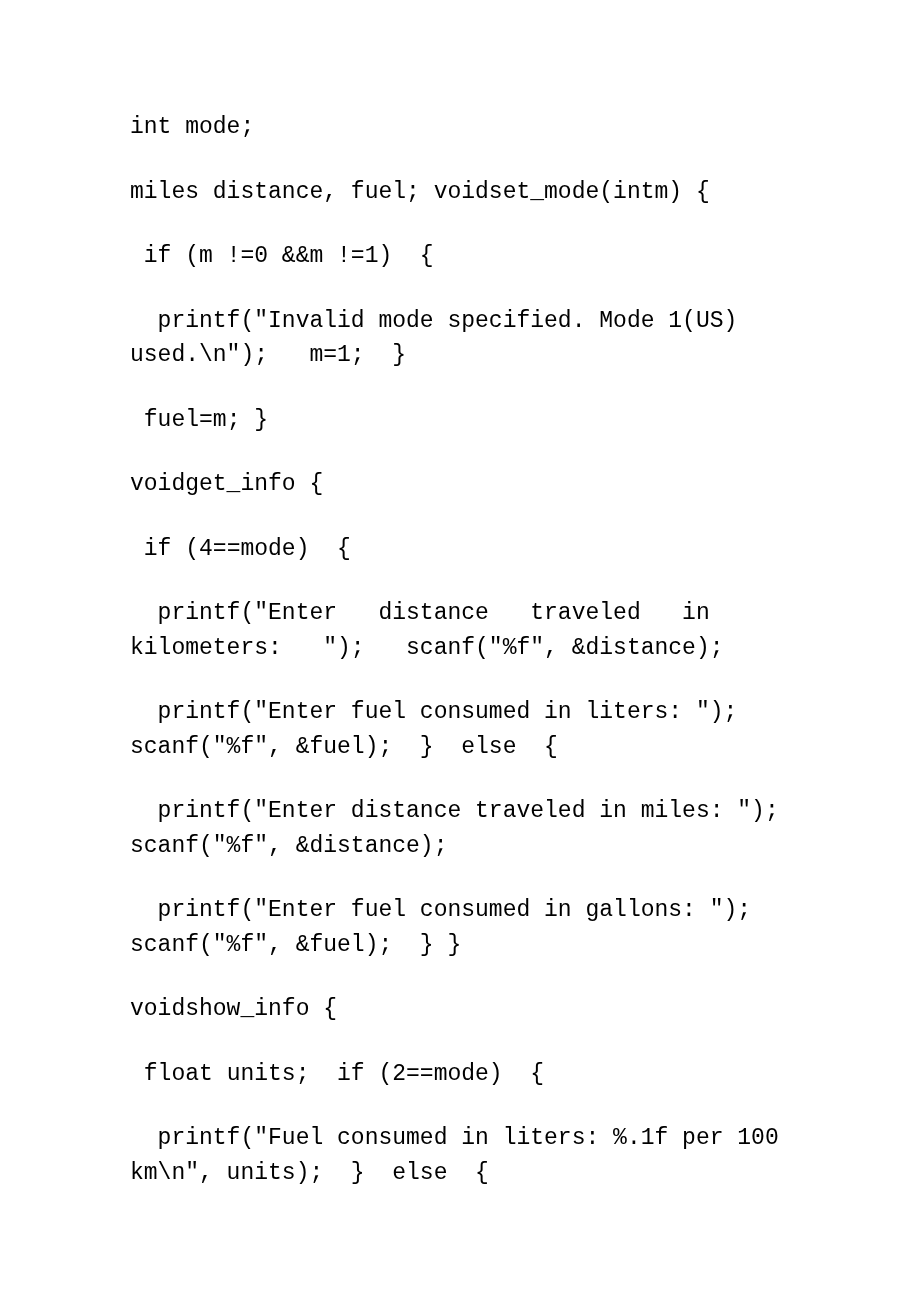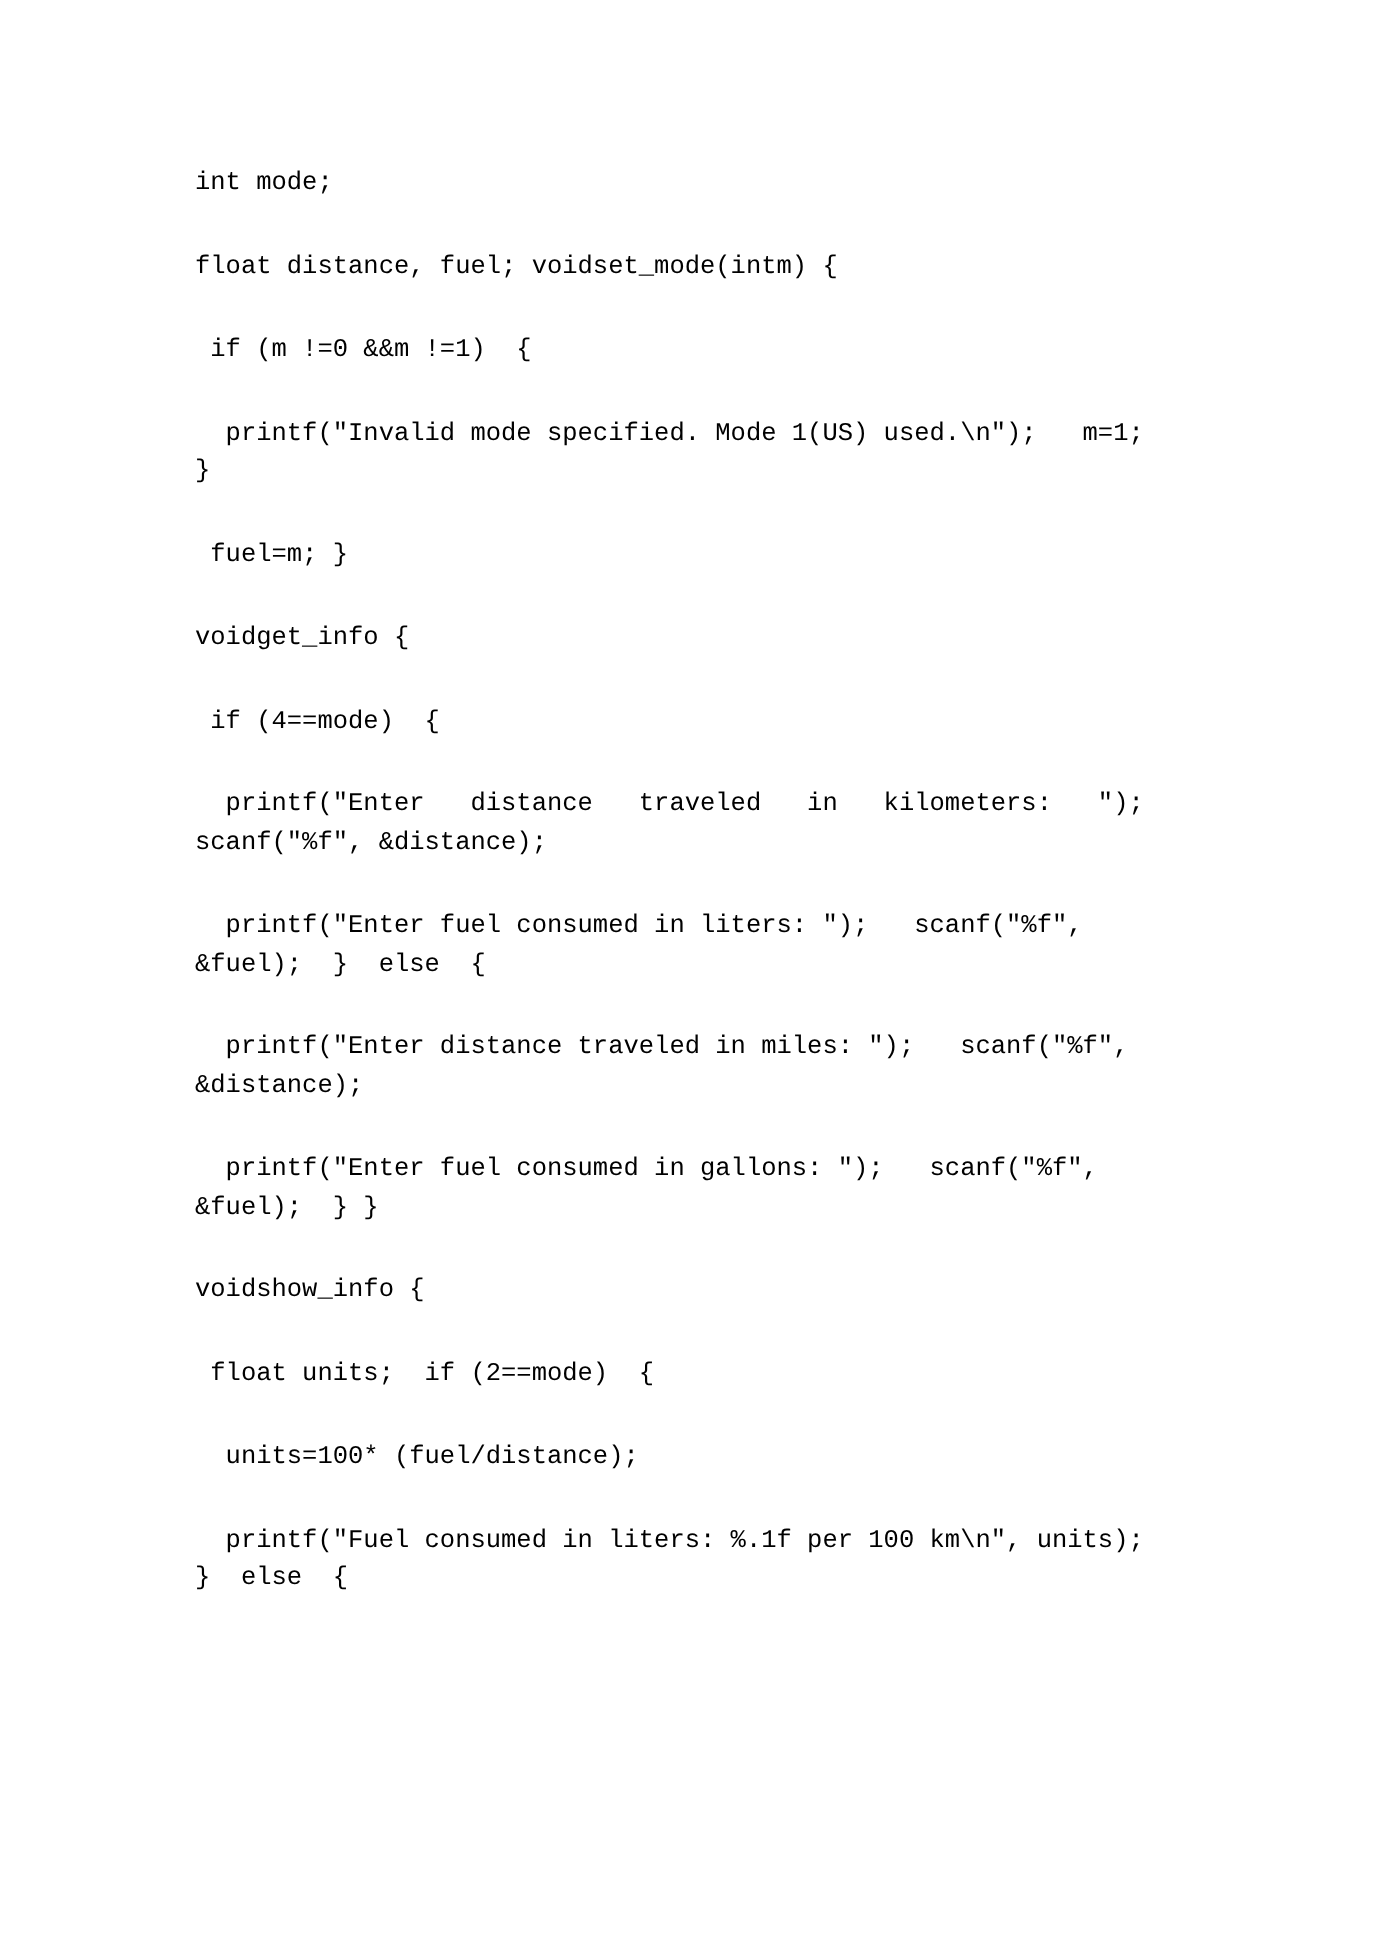--- a/index.html
+++ b/index.html
@@ -7,41 +7,40 @@
     padding: 0;
     background: #ffffff;
   }
   .page {
     width: 920px;
     height: 1302px;
     background: #ffffff;
     box-sizing: border-box;
     padding: 110px 130px 0 130px;
     font-family: "Courier New", Courier, monospace;
-    font-size: 17px;
+    font-size: 23px;
     color: #000000;
     line-height: 1.5;
   }
   .line {
     margin-bottom: 30px;
     white-space: pre-wrap;
   }
 </style>
 </head>
 <body>
 
 <div class="page">
   <div class="line">int mode;</div>
-  <div class="line">float distance, fuel; voidset_mode(intm) {</div>
+  <div class="line">miles distance, fuel; voidset_mode(intm) {</div>
   <div class="line"> if (m !=0 &amp;&amp;m !=1)  {</div>
   <div class="line">  printf("Invalid mode specified. Mode 1(US) used.\n");   m=1;  }</div>
   <div class="line"> fuel=m; }</div>
   <div class="line">voidget_info {</div>
   <div class="line"> if (4==mode)  {</div>
   <div class="line">  printf("Enter   distance   traveled   in   kilometers:   ");   scanf("%f", &amp;distance);</div>
   <div class="line">  printf("Enter fuel consumed in liters: ");   scanf("%f", &amp;fuel);  }  else  {</div>
   <div class="line">  printf("Enter distance traveled in miles: ");   scanf("%f", &amp;distance);</div>
   <div class="line">  printf("Enter fuel consumed in gallons: ");   scanf("%f", &amp;fuel);  } }</div>
   <div class="line">voidshow_info {</div>
   <div class="line"> float units;  if (2==mode)  {</div>
-  <div class="line">  units=100* (fuel/distance);</div>
   <div class="line">  printf("Fuel consumed in liters: %.1f per 100 km\n", units);  }  else  {</div>
 </div>
 
 </body></html>

